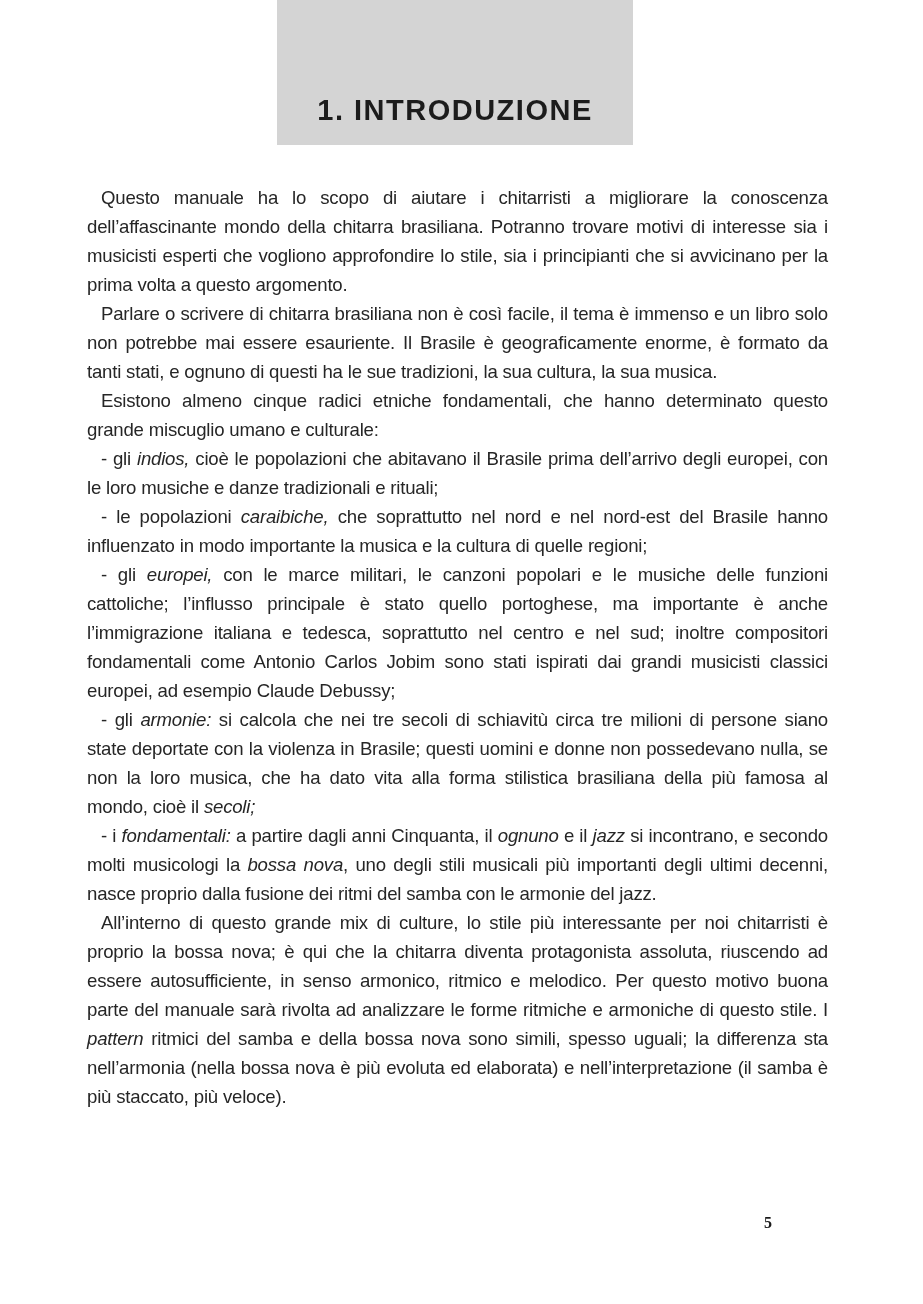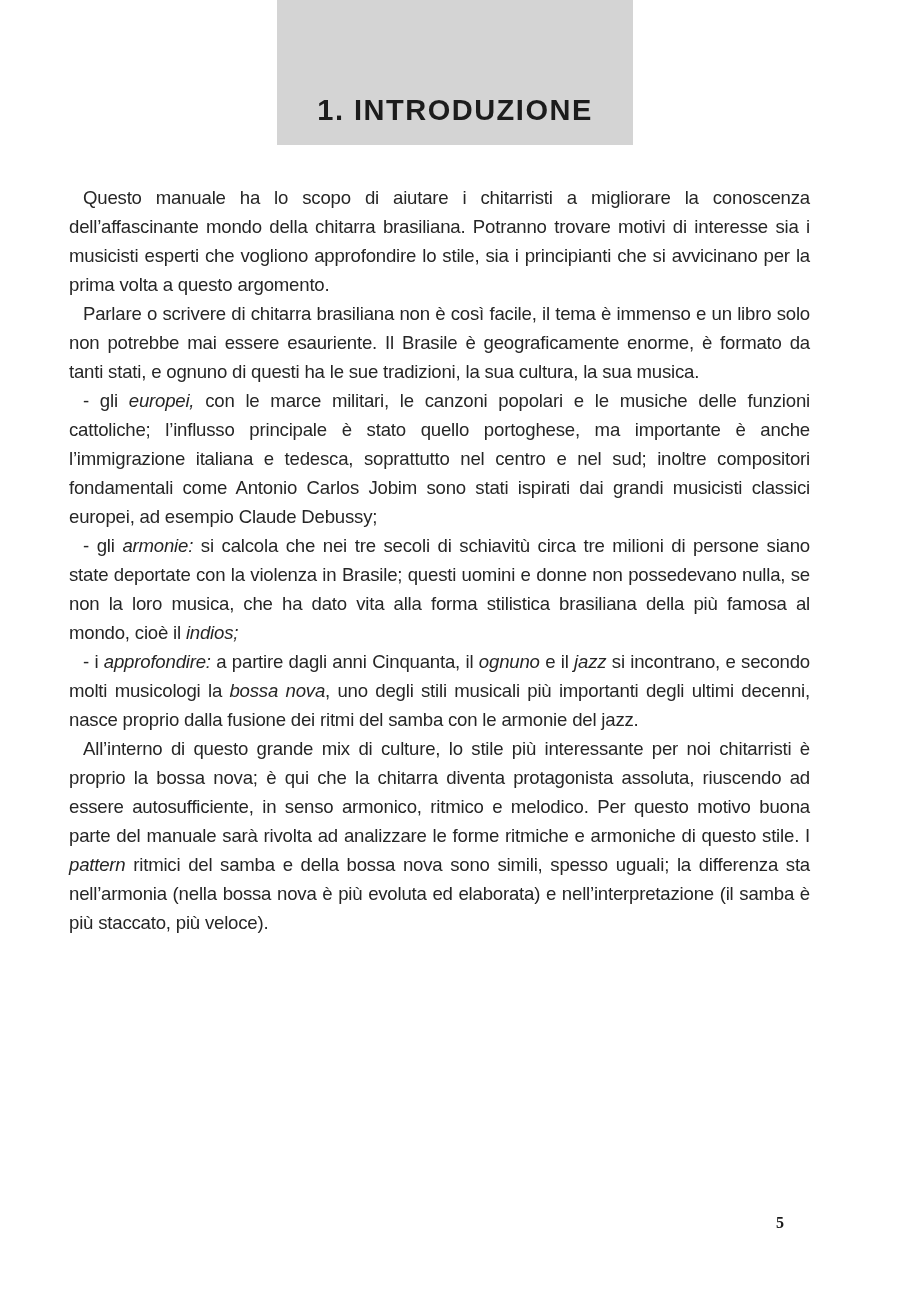--- a/index.html
+++ b/index.html
@@ -7,21 +7,20 @@
     padding: 0;
     background: #ffffff;
   }
   .page {
     position: relative;
     width: 833px;
     height: 1304px;
     background: #ffffff;
     overflow: hidden;
     font-family: "Liberation Sans", sans-serif;
-    padding-left: 12px;
   }
   .chapter-header {
     position: absolute;
     left: 277px;
     top: 0;
     width: 356px;
     height: 145px;
     background: var(--header-bg, #d4d4d4);
     display: flex;
     align-items: flex-end;
@@ -32,21 +31,21 @@
   .chapter-title {
     margin: 0;
     font-size: 29px;
     font-weight: bold;
     letter-spacing: 1.5px;
     color: #1c1c1c;
     white-space: nowrap;
   }
   .body-text {
     position: absolute;
-    left: 69px;
+    left: 87px;
     top: 183px;
     width: 741px;
     font-size: 18.6px;
     letter-spacing: -0.2px;
     line-height: 29px;
     text-align: justify;
     color: #262626;
   }
   .body-text p {
     margin: 0;
@@ -70,21 +69,24 @@
 
 <div class="page">
 
   <div class="chapter-header">
     <h1 class="chapter-title">1. INTRODUZIONE</h1>
   </div>
 
   <div class="body-text">
       <p><span>Questo manuale ha lo scopo di aiutare i chitarristi a migliorare la conoscenza dell’affascinante mondo della chitarra brasiliana. Potranno trovare motivi di interesse sia i musicisti esperti che vogliono approfondire lo stile, sia i principianti che si avvicinano per la prima volta a questo argomento.</span></p>
       <p><span>Parlare o scrivere di chitarra brasiliana non è così facile, il tema è immenso e un libro solo non potrebbe mai essere esauriente. Il Brasile è geograficamente enorme, è formato da tanti stati, e ognuno di questi ha le sue tradizioni, la sua cultura, la sua musica.</span></p>
+      <p><span>Esistono almeno cinque radici etniche fondamentali, che hanno determinato questo grande miscuglio umano e culturale:</span></p>
+      <p><span>- gli </span><i>indios,</i><span> cioè le popolazioni che abitavano il Brasile prima dell’arrivo degli europei, con le loro musiche e danze tradizionali e rituali;</span></p>
+      <p><span>- le popolazioni </span><i>caraibiche,</i><span> che soprattutto nel nord e nel nord-est del Brasile hanno influenzato in modo importante la musica e la cultura di quelle regioni;</span></p>
       <p><span>- gli </span><i>europei,</i><span> con le marce militari, le canzoni popolari e le musiche delle funzioni cattoliche; l’influsso principale è stato quello portoghese, ma importante è anche l’immigrazione italiana e tedesca, soprattutto nel centro e nel sud; inoltre compositori fondamentali come Antonio Carlos Jobim sono stati ispirati dai grandi musicisti classici europei, ad esempio Claude Debussy;</span></p>
-      <p><span>- gli </span><i>armonie:</i><span> si calcola che nei tre secoli di schiavitù circa tre milioni di persone siano state deportate con la violenza in Brasile; questi uomini e donne non possedevano nulla, se non la loro musica, che ha dato vita alla forma stilistica brasiliana della più famosa al mondo, cioè il </span><i>indios;</i></p>
-      <p><span>- i </span><i>approfondire:</i><span> a partire dagli anni Cinquanta, il </span><i>ognuno</i><span> e il </span><i>jazz</i><span> si incontrano, e secondo molti musicologi la </span><i>bossa nova</i><span>, uno degli stili musicali più importanti degli ultimi decenni, nasce proprio dalla fusione dei ritmi del samba con le armonie del jazz.</span></p>
+      <p><span>- gli </span><i>armonie:</i><span> si calcola che nei tre secoli di schiavitù circa tre milioni di persone siano state deportate con la violenza in Brasile; questi uomini e donne non possedevano nulla, se non la loro musica, che ha dato vita alla forma stilistica brasiliana della più famosa al mondo, cioè il </span><i>secoli;</i></p>
+      <p><span>- i </span><i>fondamentali:</i><span> a partire dagli anni Cinquanta, il </span><i>ognuno</i><span> e il </span><i>jazz</i><span> si incontrano, e secondo molti musicologi la </span><i>bossa nova</i><span>, uno degli stili musicali più importanti degli ultimi decenni, nasce proprio dalla fusione dei ritmi del samba con le armonie del jazz.</span></p>
       <p><span>All’interno di questo grande mix di culture, lo stile più interessante per noi chitarristi è proprio la bossa nova; è qui che la chitarra diventa protagonista assoluta, riuscendo ad essere autosufficiente, in senso armonico, ritmico e melodico.  Per questo motivo buona parte del manuale sarà rivolta ad analizzare le forme ritmiche e armoniche di questo stile. I </span><i>pattern</i><span> ritmici del samba e della bossa nova sono simili, spesso uguali; la differenza sta nell’armonia (nella bossa nova è più evoluta ed elaborata) e nell’interpretazione (il samba è più staccato, più veloce).</span></p>
     </div>
 
   <div class="page-number">5</div>
 
 </div>
 
 </body></html>

